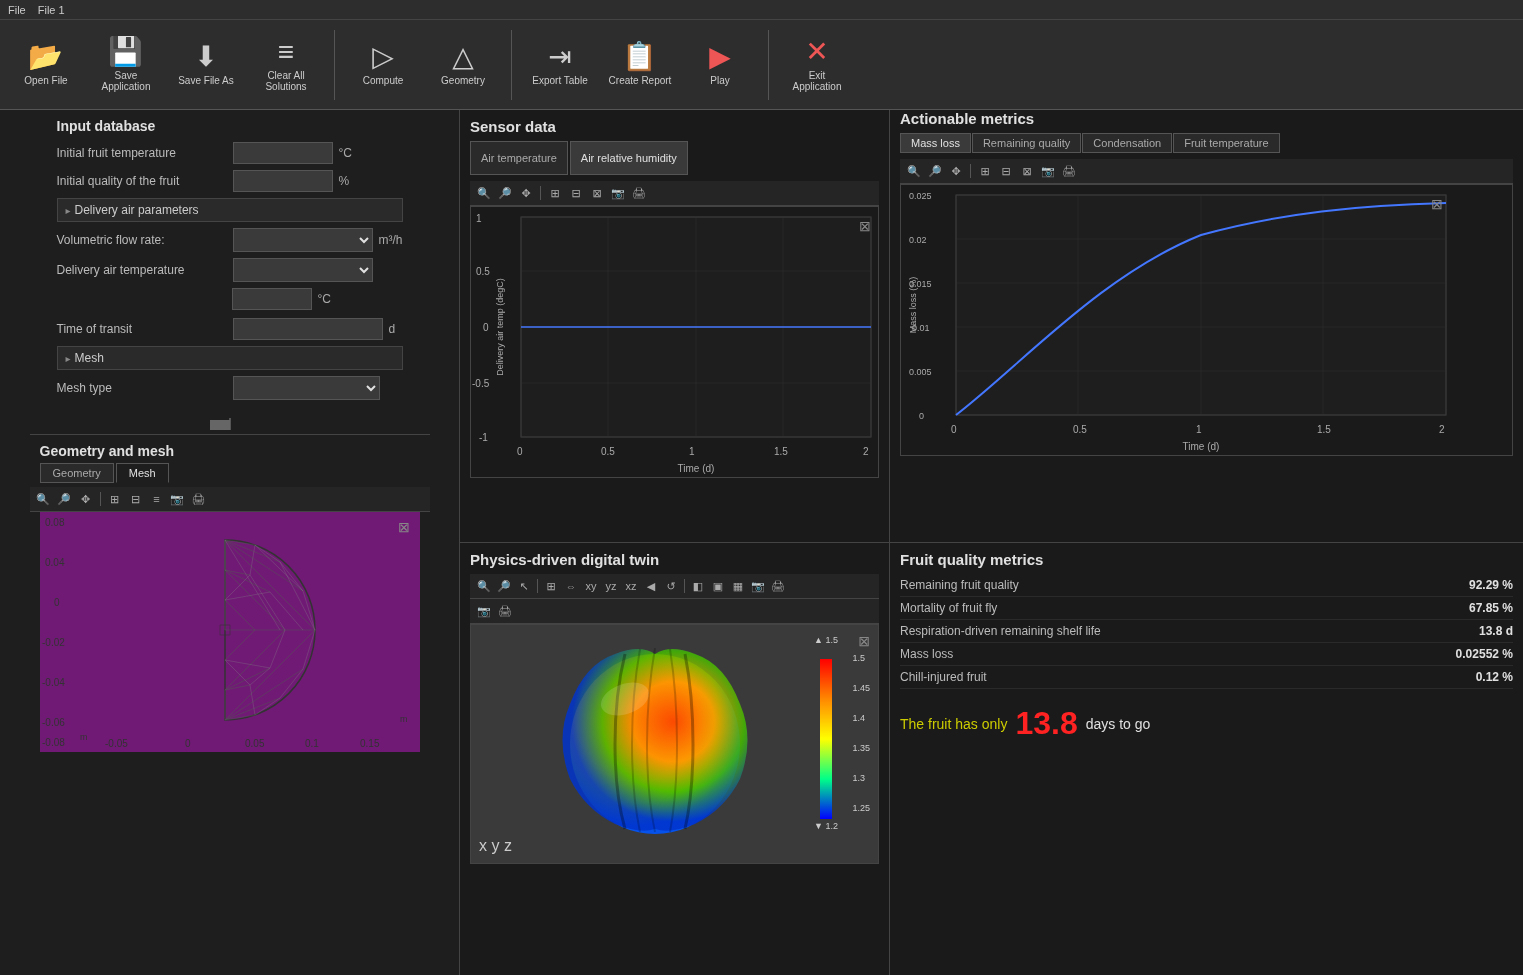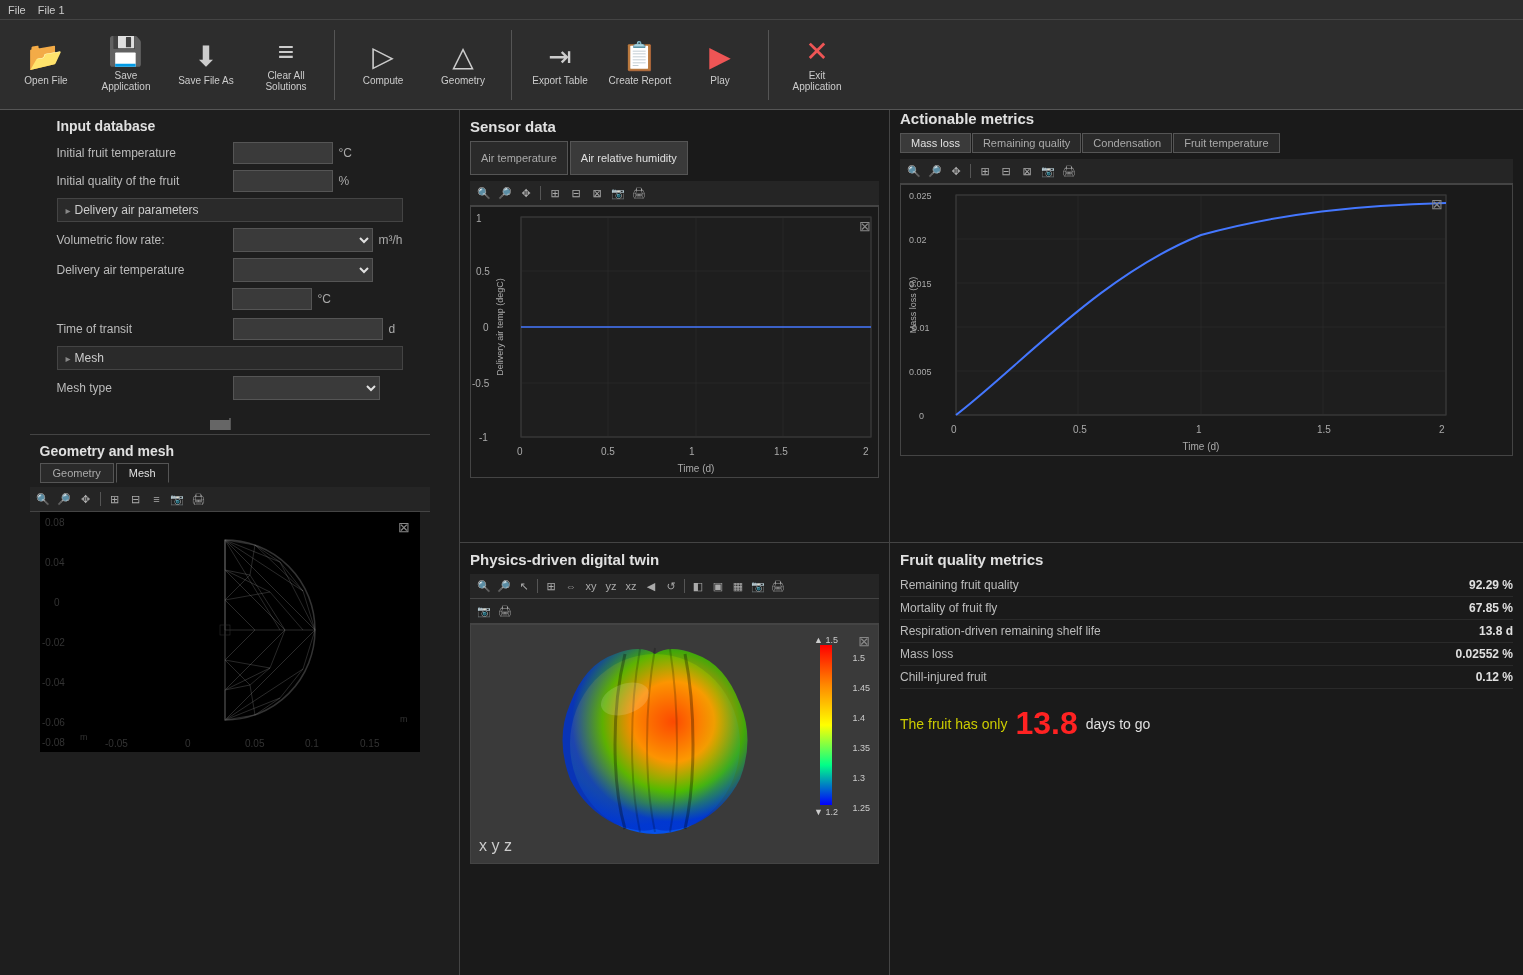--- a/index.html
+++ b/index.html
@@ -302,21 +302,21 @@
       background: #2a2a2a;
       color: #aaa;
     }
     .metrics-tab.active {
       background: #3a3a3a;
       color: #e0e0e0;
     }
 
     
     .geo-canvas {
-      background: #000000;
+      background: #701a75;
       width: 380px;
       height: 240px;
       margin: 0 10px;
       position: relative;
       overflow: hidden;
     }
 
     .scrollbar-h {
       height: 12px;
       background: #333;
@@ -738,21 +738,21 @@
             <path d="M100,20 Q90,60 90,110 Q90,160 100,195" fill="none" stroke="rgba(0,0,0,0.3)" stroke-width="3"></path>
             <path d="M115,15 Q107,60 107,110 Q107,160 115,198" fill="none" stroke="rgba(0,0,0,0.2)" stroke-width="2"></path>
             <path d="M130,14 Q122,60 122,110 Q122,160 130,198" fill="none" stroke="rgba(0,0,0,0.2)" stroke-width="2"></path>
             <path d="M145,15 Q152,60 152,110 Q152,160 145,198" fill="none" stroke="rgba(0,0,0,0.2)" stroke-width="2"></path>
             <path d="M160,20 Q168,60 168,110 Q168,160 160,195" fill="none" stroke="rgba(0,0,0,0.3)" stroke-width="3"></path>
 
             <ellipse cx="100" cy="65" rx="25" ry="15" fill="rgba(255,255,255,0.15)" transform="rotate(-20,100,65)"></ellipse>
           </svg>
 
           <div style="position:absolute;right:40px;top:10px;display:flex;flex-direction:column;align-items:center;">
-            <span style="color:#ccc;font-size:9px;margin-bottom:0;">▲ <span>1.5</span></span>
+            <span style="color:#ccc;font-size:9px;margin-bottom:14px;">▲ <span>1.5</span></span>
             <svg width="16" height="160">
               <defs>
                 <linearGradient id="colorbarGrad" x1="0" y1="0" x2="0" y2="1">
                   <stop offset="0%" stop-color="#ff0000"></stop>
                   <stop offset="25%" stop-color="#ff8800"></stop>
                   <stop offset="50%" stop-color="#ffff00"></stop>
                   <stop offset="75%" stop-color="#00ff88"></stop>
                   <stop offset="100%" stop-color="#0000ff"></stop>
                 </linearGradient>
               </defs>

